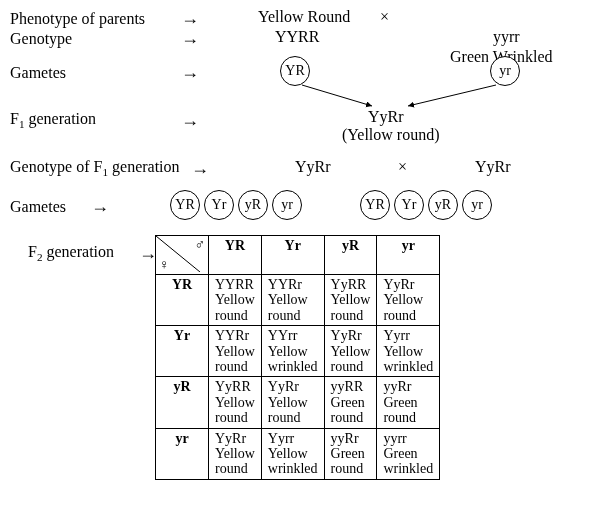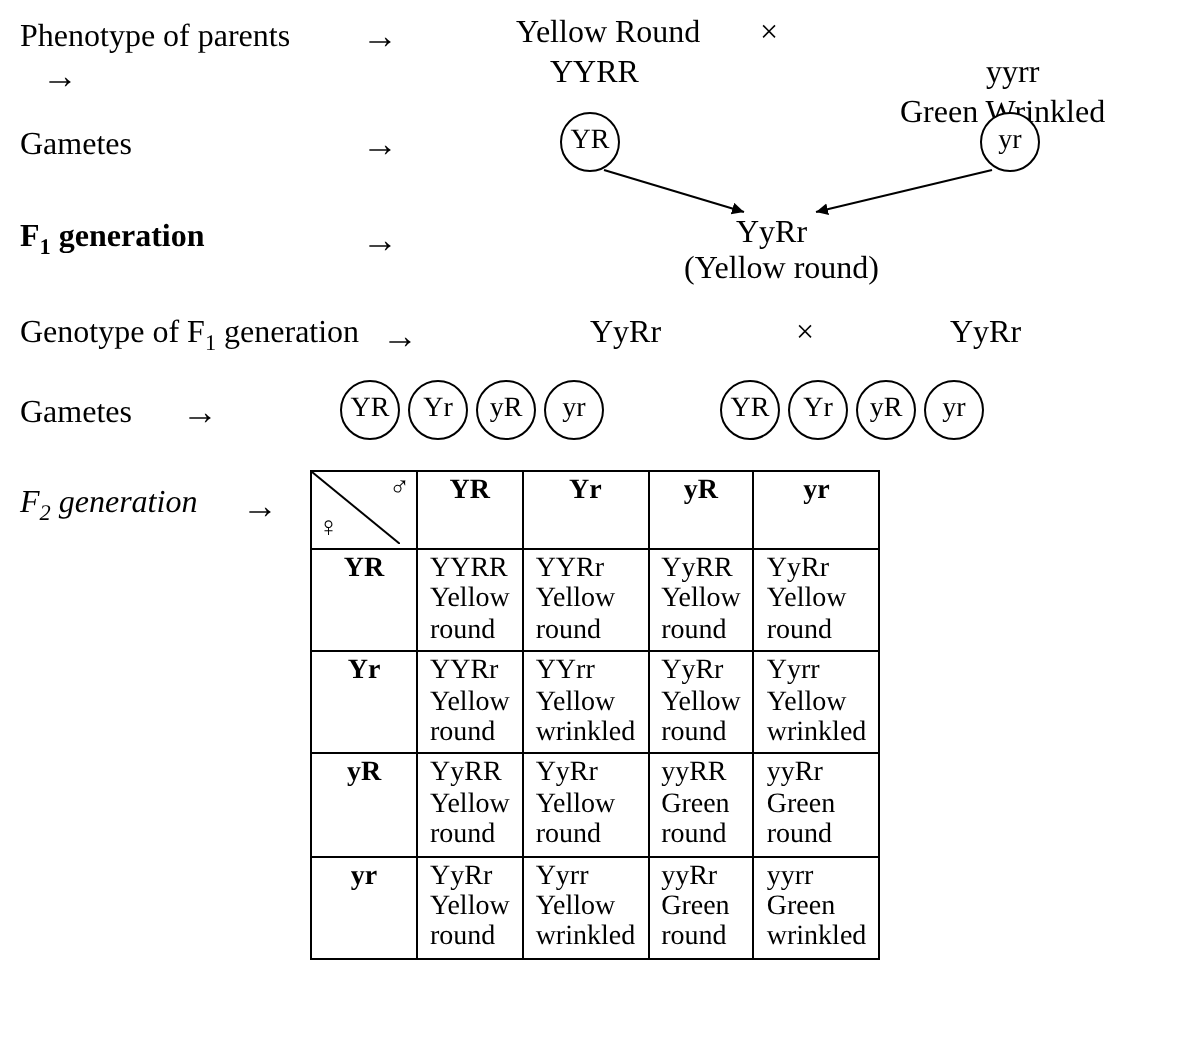--- a/index.html
+++ b/index.html
@@ -64,20 +64,21 @@
 
 <div class="row" style="left:10px; top:8px;">
   <span class="label-col">Phenotype of parents</span>
   <span class="arrow-col">→</span>
 </div>
 <div style="position:absolute; left:258px; top:8px;">Yellow Round</div>
 <div class="cross" style="position:absolute; left:380px; top:8px;">×</div>
 <div style="position:absolute; left:450px; top:8px;margin-top:40px;">Green Wrinkled</div>
 
 <div class="row" style="left:10px; top:28px;">
+  <span class="label-col">Genotype</span>
   <span class="arrow-col">→</span>
 </div>
 <div style="position:absolute; left:275px; top:28px;">YYRR</div>
 <div style="position:absolute; left:493px; top:28px;">yyrr</div>
 
 <div class="row" style="left:10px; top:62px;">
   <span class="label-col">Gametes</span>
   <span class="arrow-col">→</span>
 </div>
 <span class="gamete" style="position:absolute; left:280px; top:56px;">YR</span>
@@ -86,21 +87,21 @@
 <svg class="svg-layer" width="600" height="524">
   <defs>
     <marker id="ah" markerWidth="8" markerHeight="8" refX="6" refY="3" orient="auto">
       <path d="M0,0 L6,3 L0,6 Z" fill="#000"></path>
     </marker>
   </defs>
   <line x1="302" y1="85" x2="372" y2="106" stroke="#000" stroke-width="1" marker-end="url(#ah)"></line>
   <line x1="496" y1="85" x2="408" y2="106" stroke="#000" stroke-width="1" marker-end="url(#ah)"></line>
 </svg>
 
-<div class="row" style="left:10px; top:110px;font-weight:bold;">
+<div class="row" style="left:10px; top:110px;">
   <span class="label-col"><span>F</span><sub>1</sub> generation</span>
   <span class="arrow-col">→</span>
 </div>
 <div style="position:absolute; left:368px; top:108px;">YyRr</div>
 <div style="position:absolute; left:342px; top:126px;">(Yellow round)</div>
 
 <div class="row" style="left:10px; top:158px;">
   <span style="width:170px;"><span>Genotype of F</span><sub>1</sub> generation</span>
   <span class="arrow-col">→</span>
 </div>
@@ -118,21 +119,21 @@
   <span class="gamete">yR</span>
   <span class="gamete">yr</span>
 </div>
 <div style="position:absolute; left:360px; top:190px; display:flex; gap:4px;">
   <span class="gamete">YR</span>
   <span class="gamete">Yr</span>
   <span class="gamete">yR</span>
   <span class="gamete">yr</span>
 </div>
 
-<div class="row" style="left:10px; top:243px;font-style:italic;">
+<div class="row" style="left:28px; top:243px;">
   <span style="width:100px;"><span>F</span><sub>2</sub> generation</span>
   <span class="arrow-col">→</span>
 </div>
 
 <table style="left:155px; top:235px;">
   <tbody>
       <tr>
     <th class="corner-cell">
       <svg width="44" height="36">
             <line x1="0" y1="0" x2="44" y2="36" stroke="#000" stroke-width="1"></line>

